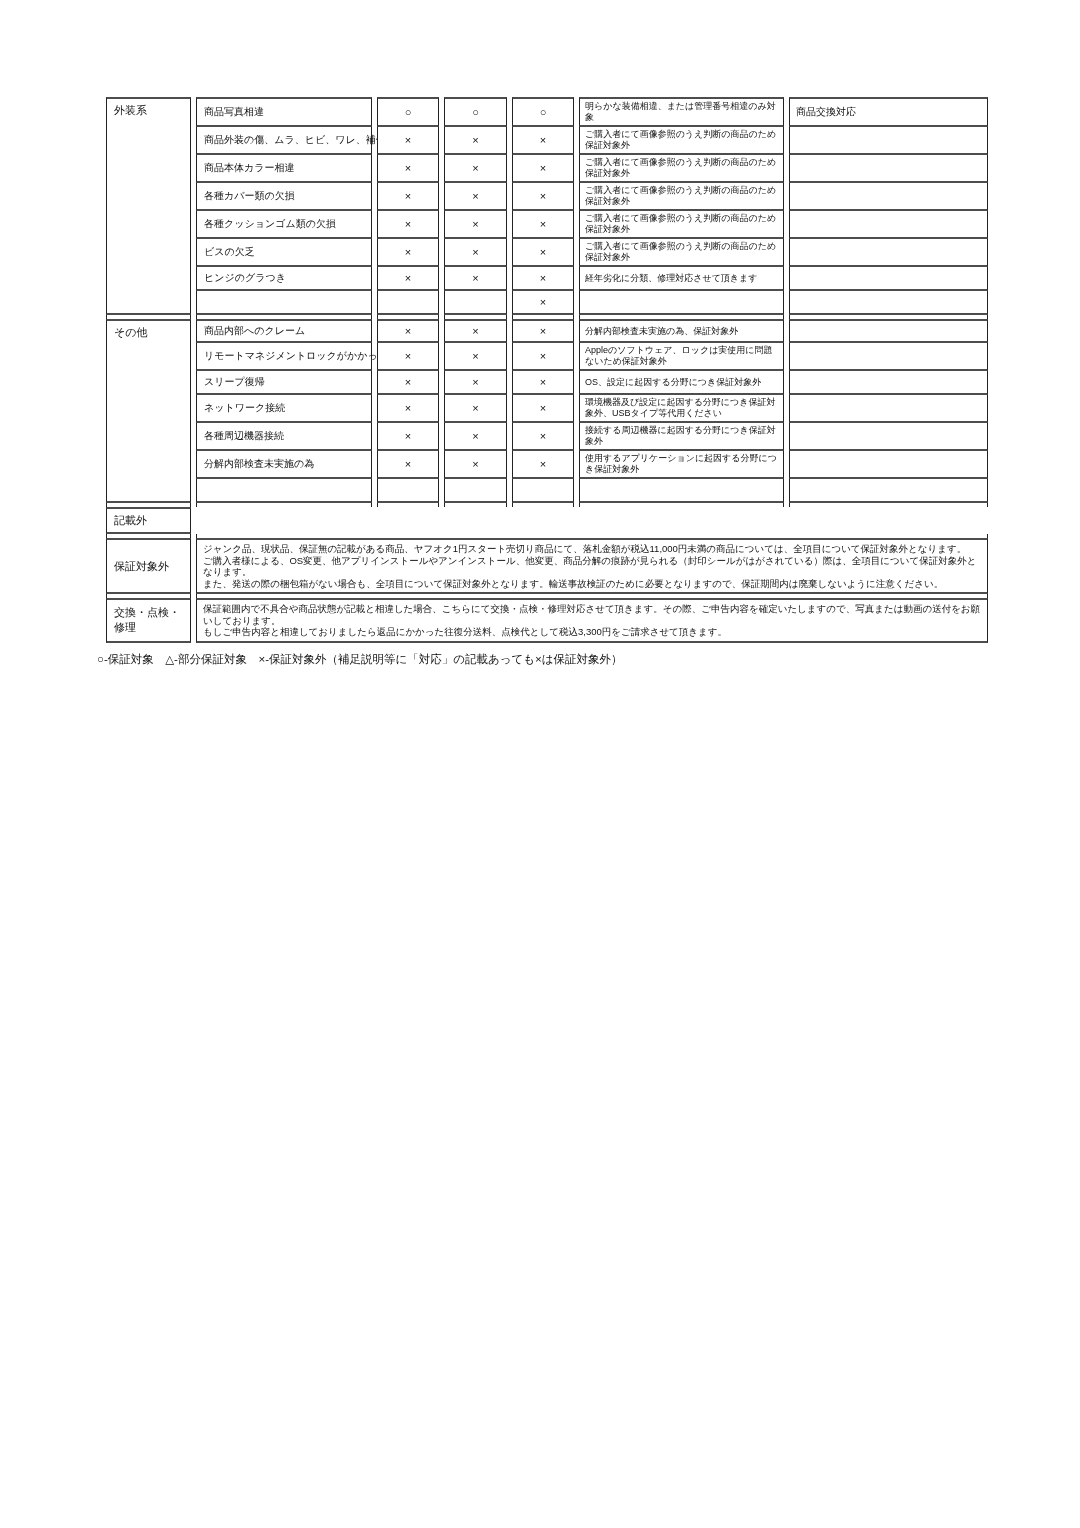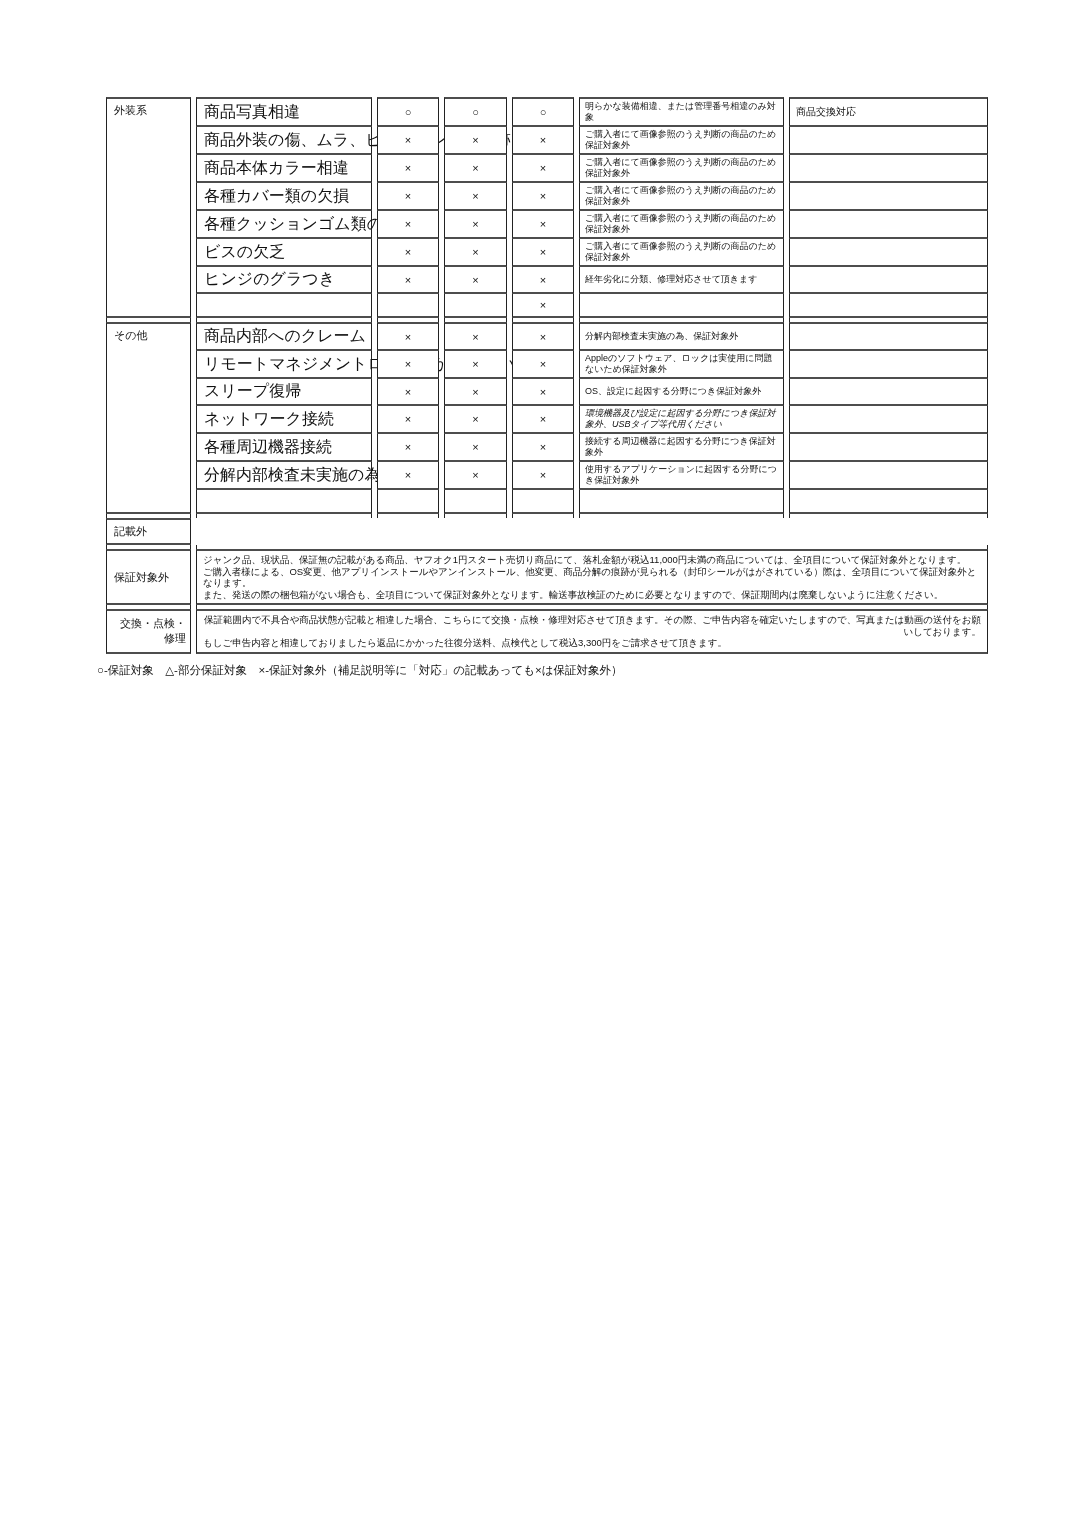--- a/index.html
+++ b/index.html
@@ -37,21 +37,21 @@
     border-bottom:none;border-top:none;
     min-height:0;height:4px;
   }
   .cat{
     align-items:flex-start;
     padding:4px 4px 0 7px;
     font-size:11px;
   }
   .item{
     padding:2px 4px 2px 7px;
-    font-size:16px;
+    font-size:10px;
     white-space:nowrap;
   }
   .mark{
     justify-content:center;
     font-size:11px;
     padding:0;
   }
   .note{
     padding:2px 4px 2px 5px;
     font-size:9px;
@@ -68,21 +68,21 @@
   .ftext{
     flex-direction:column;
     align-items:flex-start;
     justify-content:center;
     padding:3px 6px;
     font-size:9.5px;
     line-height:11.5px;
   }
   .fh0{min-height:27px;}
   .fh1{min-height:39px;}
-  .fh2{min-height:34px;text-align:right;}
+  .fh2{min-height:34px;}
   #legend{
     margin:9px 0 0 97px;
     font-size:11.5px;
     color:#111;
   }
 </style>
 </head>
 <body>
 
 <div id="table-wrap">
@@ -159,21 +159,21 @@
       <div class="cell item" style="grid-area: 12 / 2;">スリープ復帰</div>
       <div class="cell mark" style="grid-area: 12 / 3;">×</div>
       <div class="cell mark" style="grid-area: 12 / 4;">×</div>
       <div class="cell mark" style="grid-area: 12 / 5;">×</div>
       <div class="cell note" style="grid-area: 12 / 6;">OS、設定に起因する分野につき保証対象外</div>
       <div class="cell extra" style="grid-area: 12 / 7;"></div>
       <div class="cell item" style="grid-area: 13 / 2;">ネットワーク接続</div>
       <div class="cell mark" style="grid-area: 13 / 3;">×</div>
       <div class="cell mark" style="grid-area: 13 / 4;">×</div>
       <div class="cell mark" style="grid-area: 13 / 5;">×</div>
-      <div class="cell note" style="grid-area: 13 / 6; font-style: italic;">環境機器及び設定に起因する分野につき保証対象外、USBタイプ等代用ください</div>
+      <div class="cell note" style="grid-area: 13 / 6;">環境機器及び設定に起因する分野につき保証対象外、USBタイプ等代用ください</div>
       <div class="cell extra" style="grid-area: 13 / 7;"></div>
       <div class="cell item" style="grid-area: 14 / 2;">各種周辺機器接続</div>
       <div class="cell mark" style="grid-area: 14 / 3;">×</div>
       <div class="cell mark" style="grid-area: 14 / 4;">×</div>
       <div class="cell mark" style="grid-area: 14 / 5;">×</div>
       <div class="cell note" style="grid-area: 14 / 6;">接続する周辺機器に起因する分野につき保証対象外</div>
       <div class="cell extra" style="grid-area: 14 / 7;"></div>
       <div class="cell item" style="grid-area: 15 / 2;">分解内部検査未実施の為</div>
       <div class="cell mark" style="grid-area: 15 / 3;">×</div>
       <div class="cell mark" style="grid-area: 15 / 4;">×</div>

